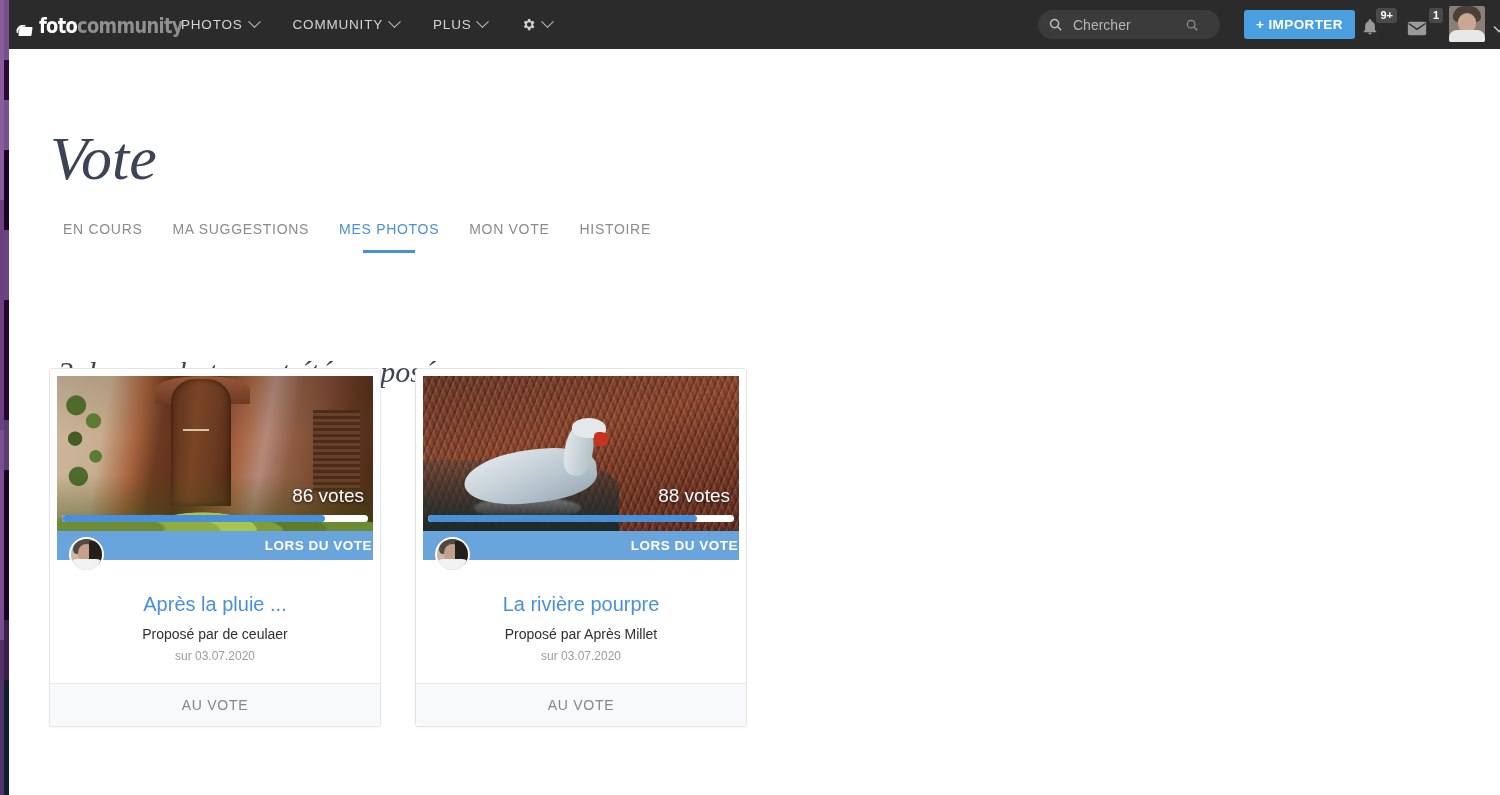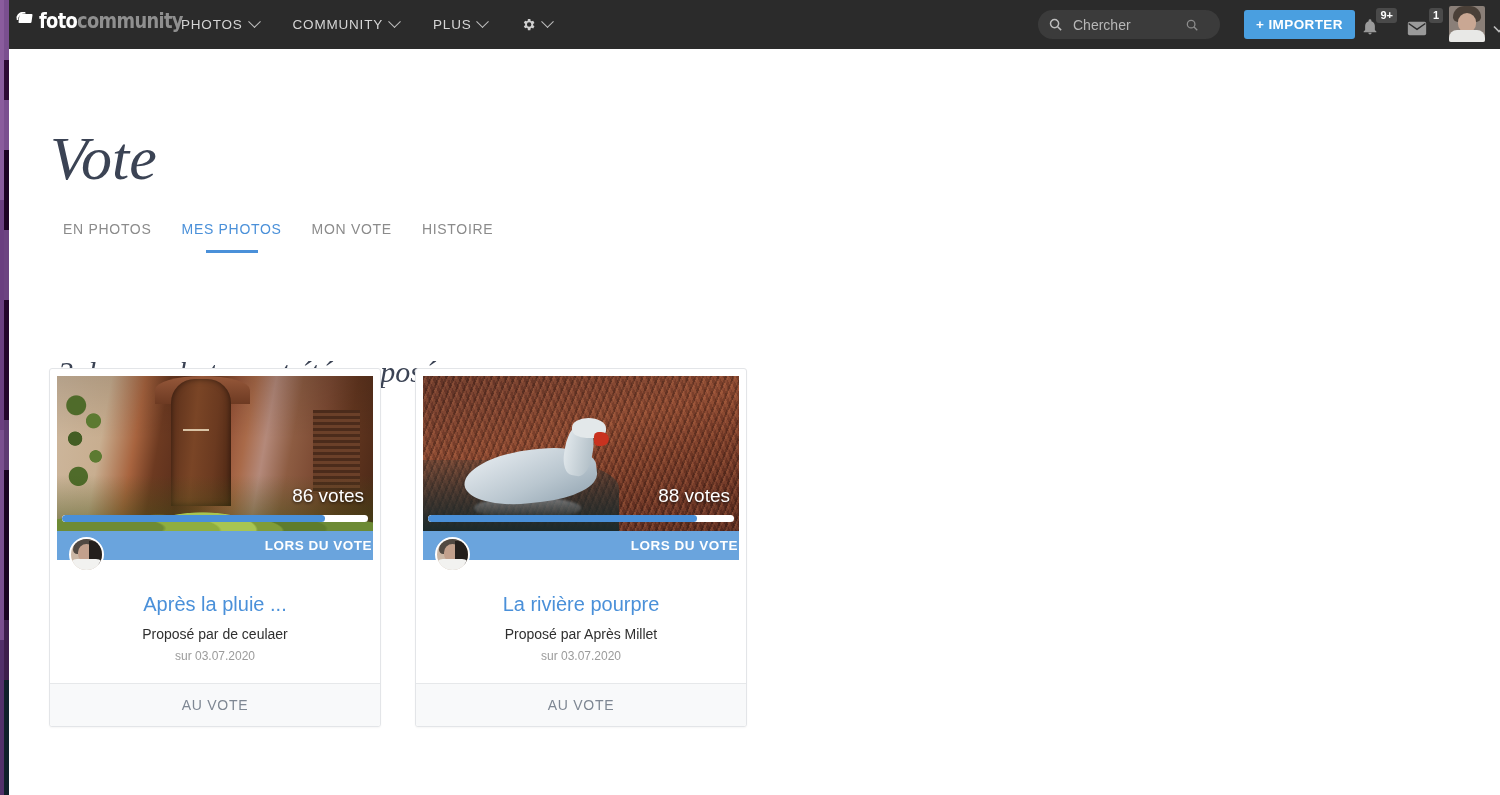--- a/index.html
+++ b/index.html
@@ -53,21 +53,21 @@
     height: 49px;
     background: #2b2b2b;
     box-sizing: border-box;
   }
 
   .logo {
     position: absolute;
     left: 7px;
     top: 11px;
     display: flex;
-    align-items: flex-start;
+    align-items: flex-end;
     height: 26px;
     cursor: pointer;
   }
   .logo-icon {
     width: 18px;
     height: 13px;
     margin-right: 5px;
     position: relative;
     flex: none;
   }
@@ -668,21 +668,22 @@
       <path d="M1 1.5L6 6.5L11 1.5"></path>
     </svg>
   </div>
 </div>
 
 <div class="content">
 
   <div class="page-title">Vote</div>
 
   <div class="tabs">
-    <div class="tab">EN PHOTOS</div>
+    <div class="tab">EN COURS</div>
+    <div class="tab">MA SUGGESTIONS</div>
     <div class="tab active">MES PHOTOS</div>
     <div class="tab">MON VOTE</div>
     <div class="tab">HISTOIRE</div>
   </div>
 
   <div class="section-title">2 de vos photos ont été proposées</div>
 
   <div class="cards">
 
     <div class="card">

